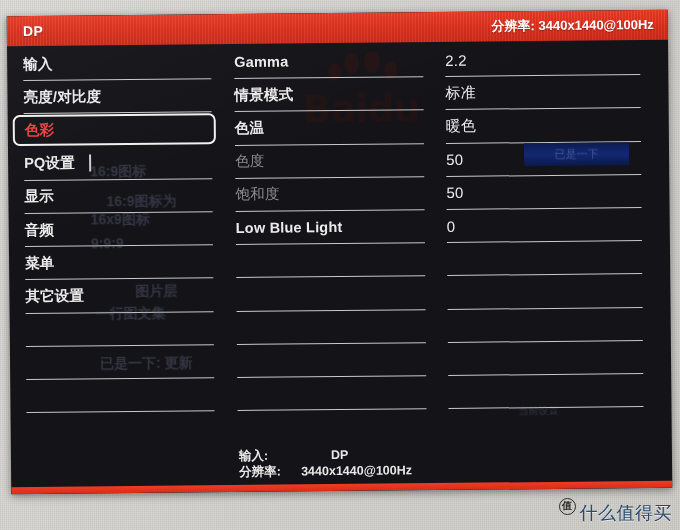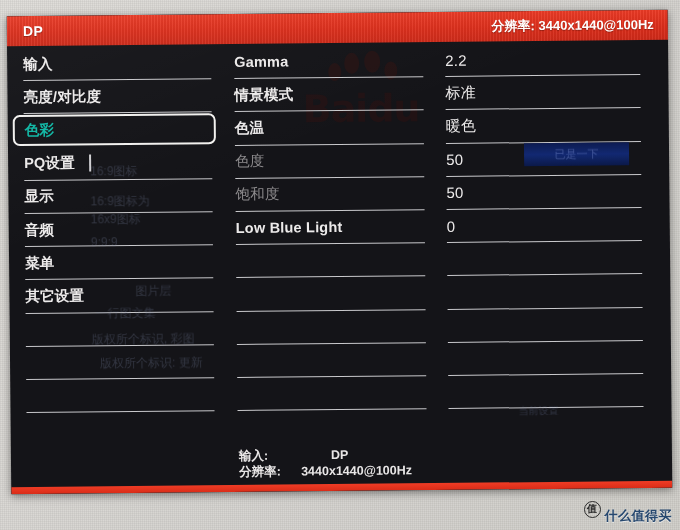--- a/index.html
+++ b/index.html
@@ -146,21 +146,21 @@
   .sel-box {
     position: absolute;
     left: -11px;
     top: 1px;
     right: -4px;
     height: 31px;
     border: 2px solid #f2f1ef;
     border-radius: 7px;
   }
   .row-label.selected-text {
-    color: #14b8a6;
+    color: #ef4444;
     position: relative;
     z-index: 2;
     padding-left: 1px;
   }
 
   
   .caret {
     display: inline-block;
     width: 2px;
     height: 17px;
@@ -175,22 +175,22 @@
     left: 82px;
     top: 118px;
     width: 180px;
     height: 205px;
     pointer-events: none;
     z-index: 3;
   }
   .ghost {
     position: absolute;
     color: rgba(120,128,160,0.30);
-    font-size: 12px;
-    font-weight: normal;
+    font-size: 14px;
+    font-weight: bold;
     white-space: nowrap;
     filter: blur(0.6px);
   }
 
   
   #blue-reflect {
     position: absolute;
     left: 90px;
     top: 102px;
     width: 105px;
@@ -278,22 +278,22 @@
     border: 1.6px solid #2b2b2b;
     color: #2b2b2b;
     font-size: 10px;
     font-weight: bold;
     display: flex;
     align-items: center;
     justify-content: center;
   }
   #site-watermark .wm-name {
     color: #27486f;
-    font-size: 13px;
-    font-weight: bold;
+    font-size: 18px;
+    font-weight: normal;
     letter-spacing: 0.5px;
     text-shadow: 0 1px 0 rgba(255,255,255,0.6);
     margin-top: 14px;
   }
 </style>
 </head>
 <body>
 
 <div id="photo-bg"></div>
 
@@ -350,27 +350,26 @@
         <span class="row-label">其它设置</span>
       </div>
 
       <div class="osd-row"></div>
       <div class="osd-row"></div>
       <div class="osd-row"></div>
       <div class="osd-row no-rule"></div>
 
       <div id="ghost-layer">
         <div class="ghost" style="top:0px;   left:0px;">16:9图标</div>
-        <div class="ghost" style="top:30px;  left:0px;">16:9图标为</div>
+        <div class="ghost" style="top:30px;  left:16px;">16:9图标为</div>
         <div class="ghost" style="top:48px;  left:0px;">16x9图标</div>
         <div class="ghost" style="top:72px;  left:0px;">9:9:9</div>
         <div class="ghost" style="top:120px; left:0px;margin-left:44px;">图片层</div>
         <div class="ghost" style="top:142px; left:4px;">一行图文集</div>
-        <div class="ghost" style="top:168px; left:0px;">版权所个标识, 彩图</div>
-        <div class="ghost" style="top:192px; left:8px;">版权所个标识: 更新</div>
+        <div class="ghost" style="top:192px; left:8px;">已是一下: 更新</div>
       </div>
     </div>
 
     <div class="osd-column" id="col-settings">
 
       <div class="osd-row">
         <span class="row-label latin">Gamma</span>
       </div>
 
       <div class="osd-row">

